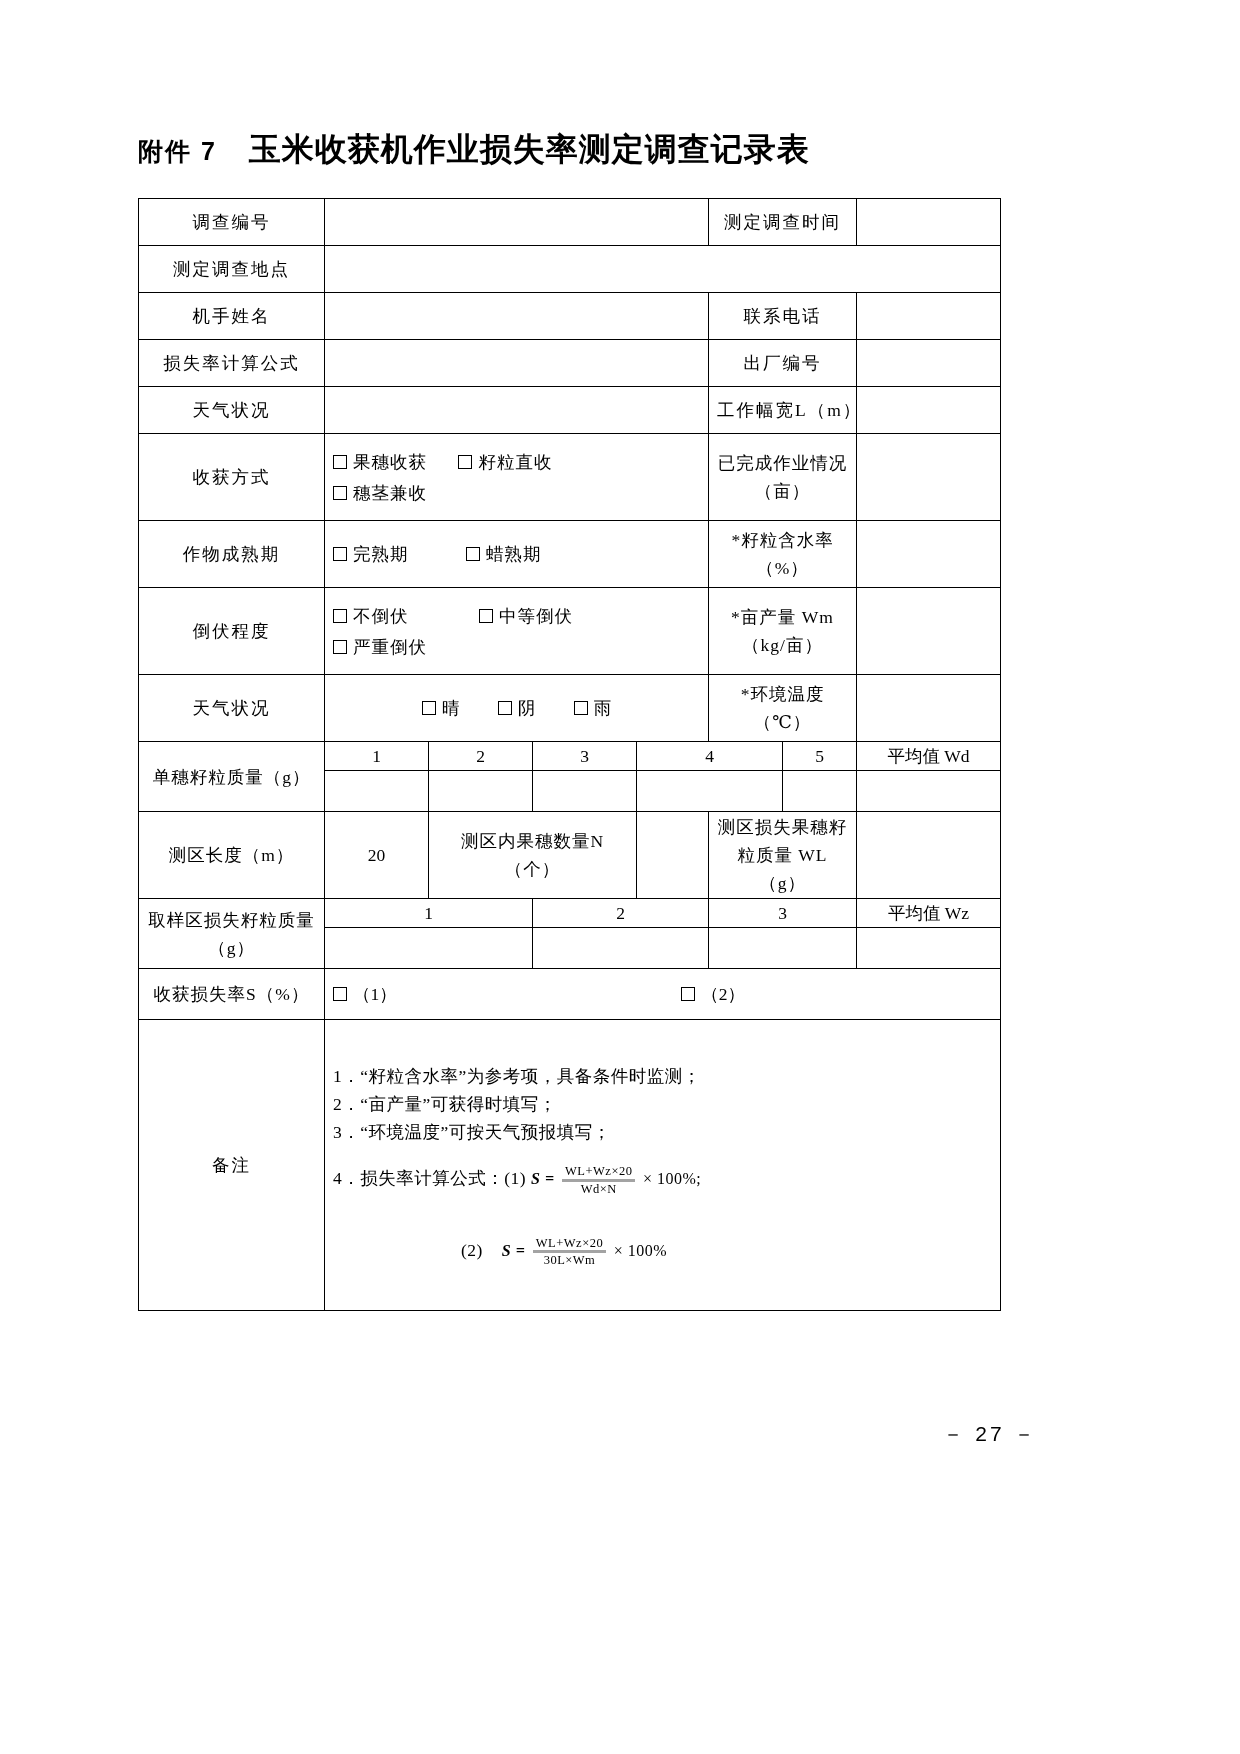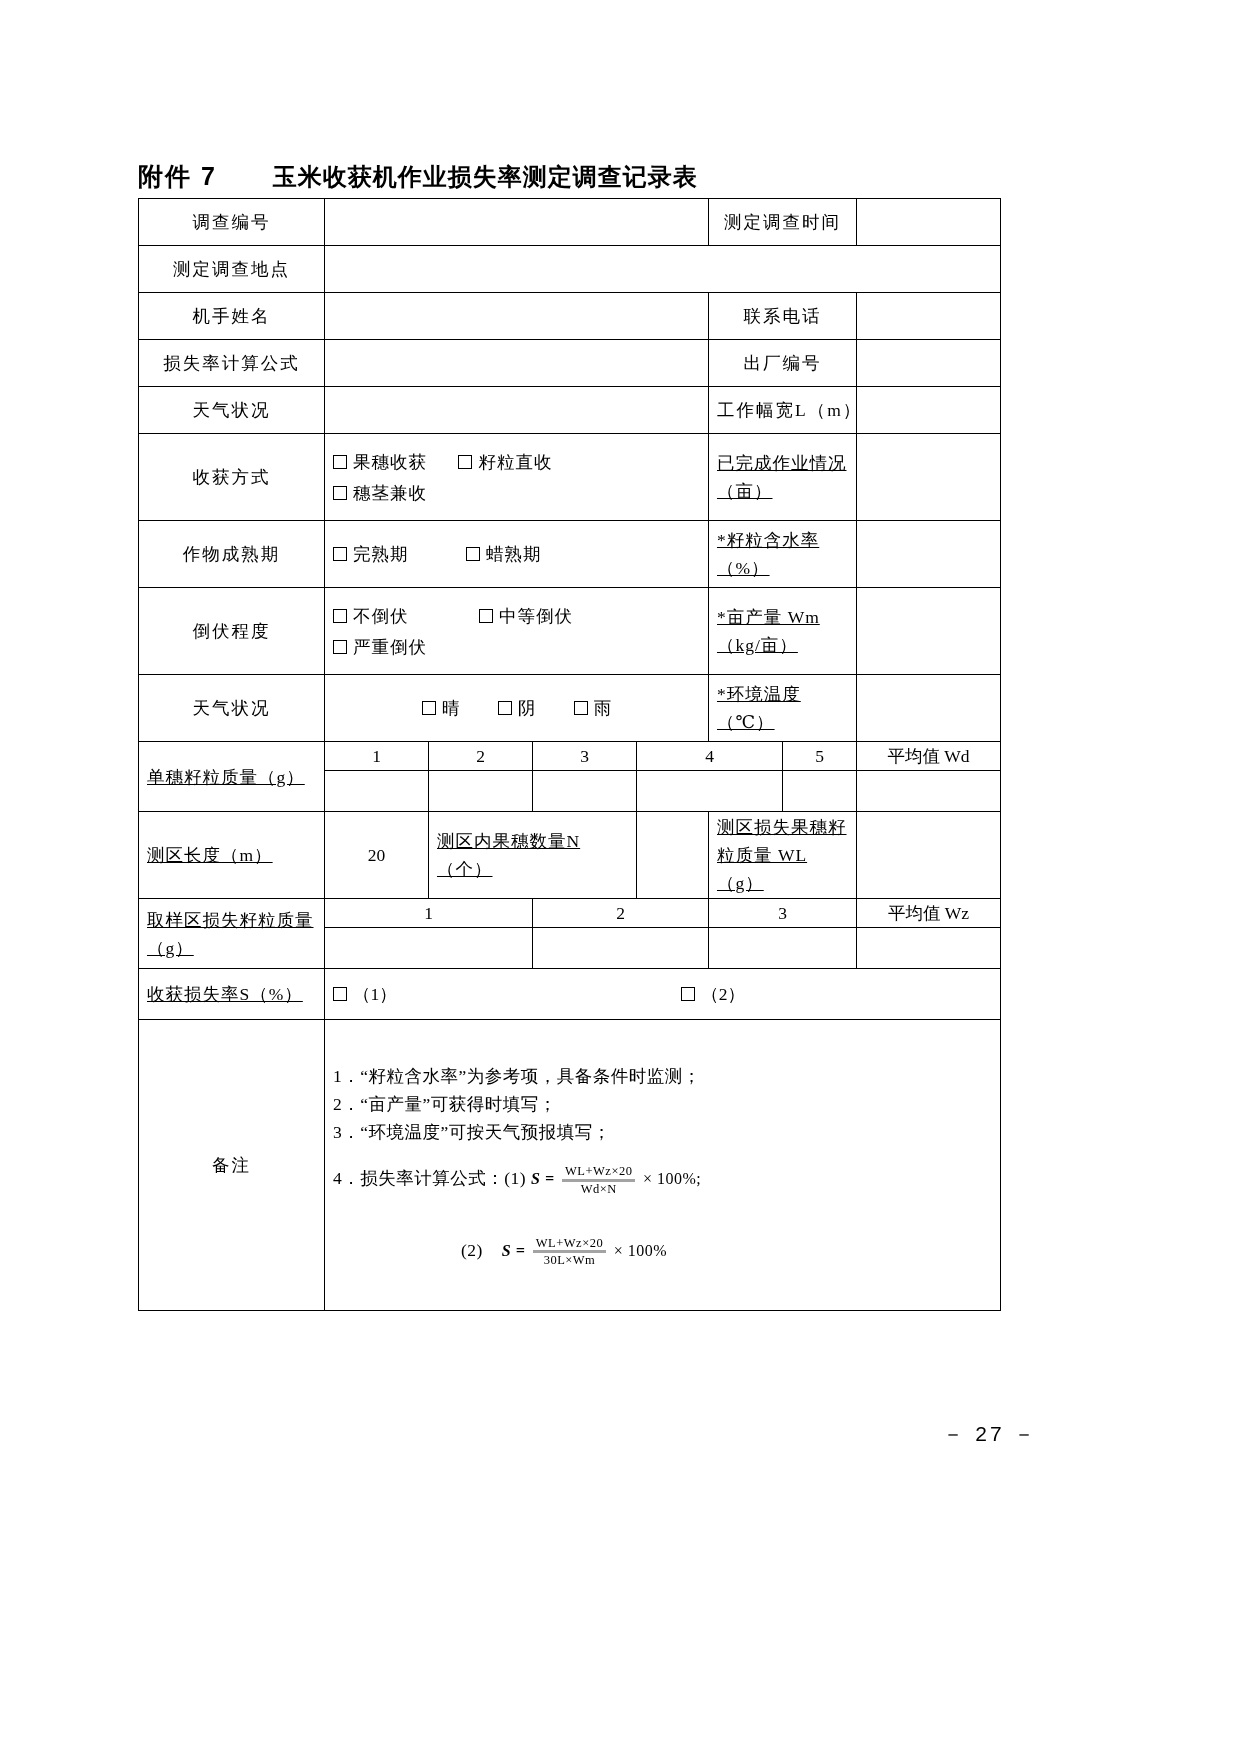--- a/index.html
+++ b/index.html
@@ -28,28 +28,27 @@
     width: 960px;
     display: flex;
     align-items: baseline;
   }
   .attach-label {
     font-family: "Liberation Sans", sans-serif;
     font-weight: bold;
     font-size: 25px;
     letter-spacing: 2px;
     white-space: nowrap;
-    margin-top: 32px;
   }
   .doc-title {
     font-family: "Liberation Sans", sans-serif;
     font-weight: bold;
-    font-size: 24px;
+    font-size: 32px;
     letter-spacing: 1px;
-    margin-left: 56px;
+    margin-left: 32px;
     white-space: nowrap;
   }
 
   table.form {
     position: absolute;
     left: 138px;
     top: 198px;
     width: 862px;
     border-collapse: collapse;
     table-layout: fixed;
@@ -60,22 +59,22 @@
     padding: 0 8px;
     vertical-align: middle;
     line-height: 1.6;
   }
   .lbl {
     text-align: center;
     letter-spacing: 2px;
     white-space: nowrap;
   }
   .lbl-wide {
+    text-align: center;
     letter-spacing: 1px;
-    text-decoration: underline;
   }
   .lbl-left {
     text-align: left;
     padding-left: 14px;
   }
   .cell-center { text-align: center; }
   .cb { white-space: nowrap; }
   .cb .box {
     display: inline-block;
     width: 12px;

